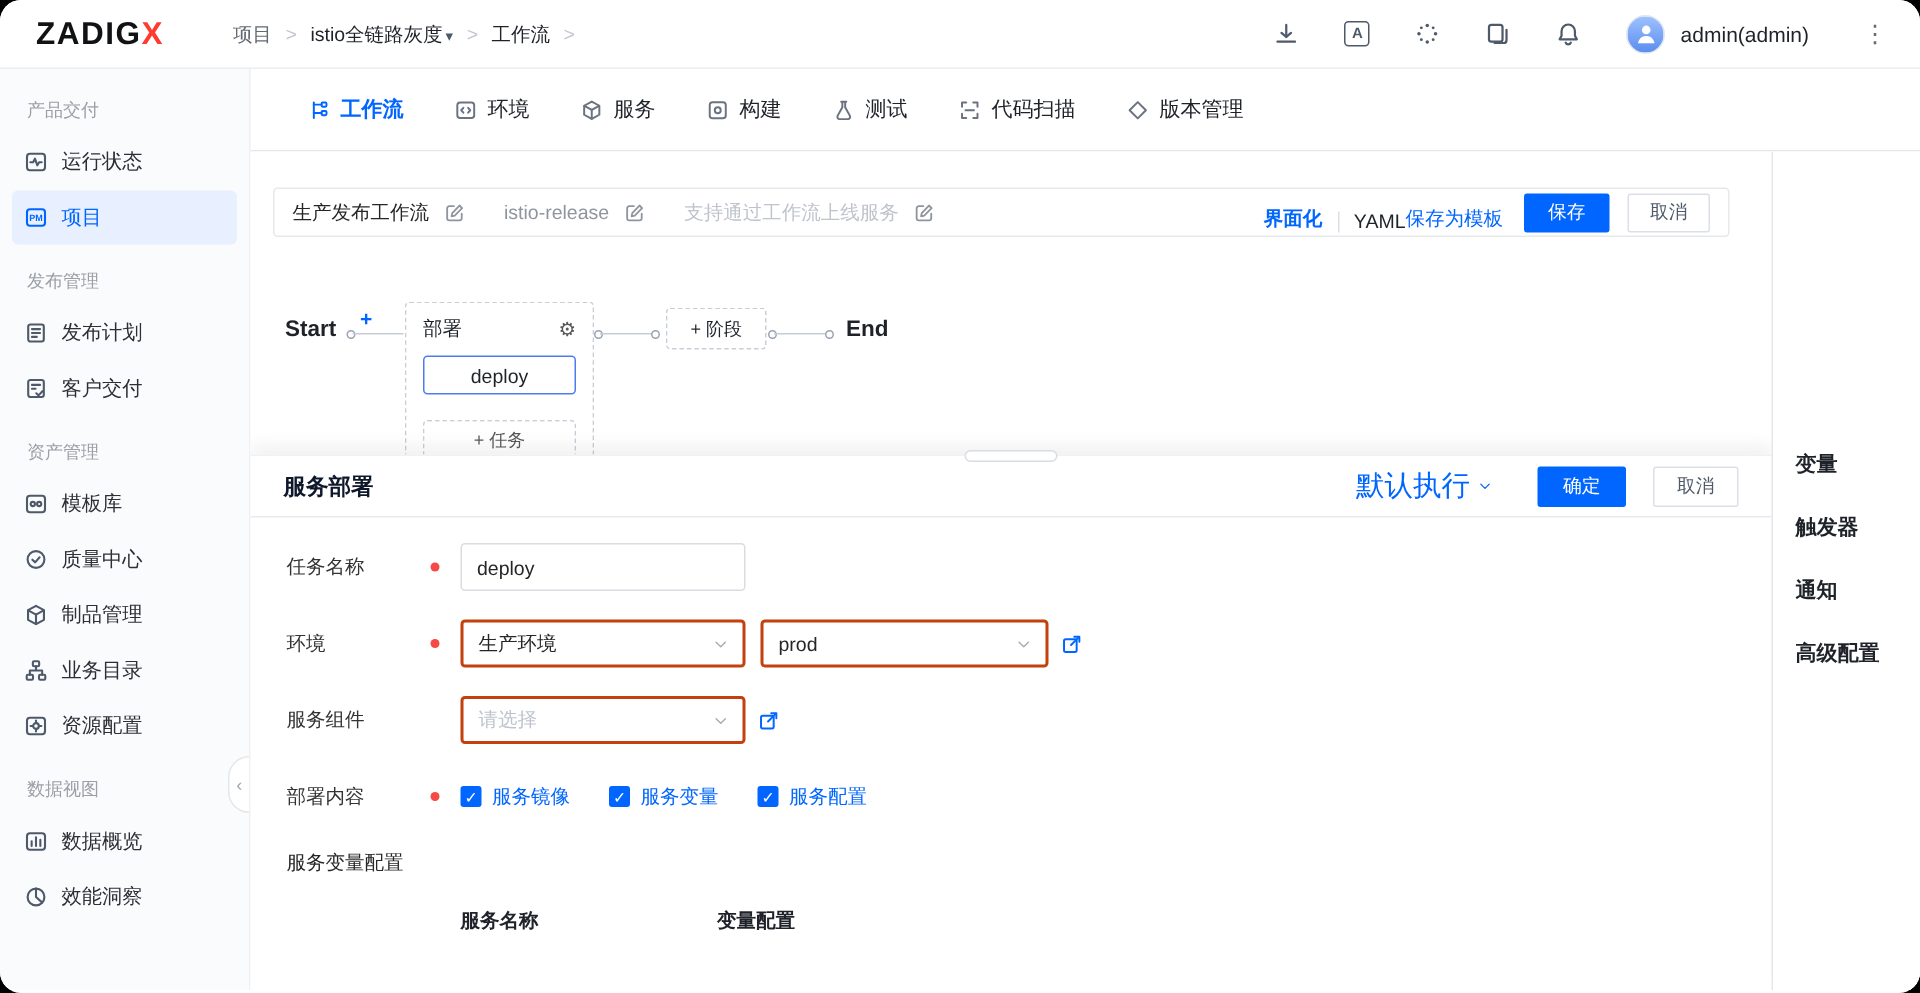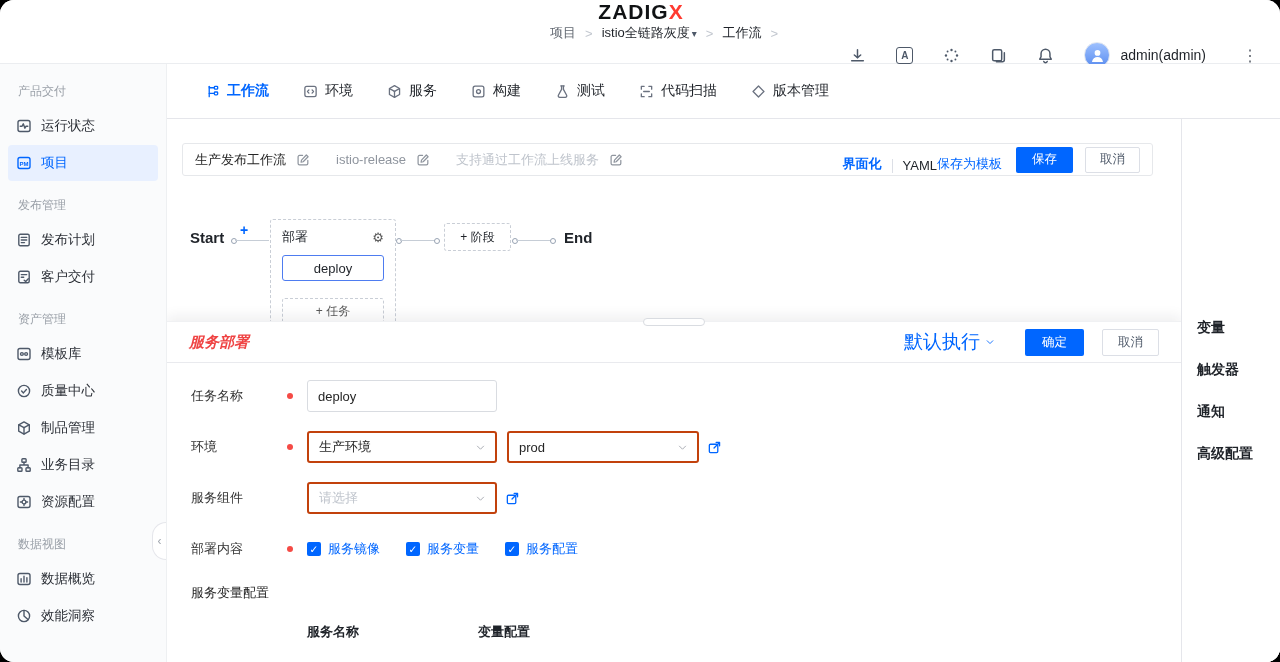--- a/index.html
+++ b/index.html
@@ -1,21 +1,21 @@
 <!DOCTYPE html>
 <html><head>
 <meta charset="utf-8">
 <style>
   * { box-sizing: border-box; margin: 0; padding: 0; }
   html,body { background:#000; }
   body { font-family:"Liberation Sans", sans-serif; -webkit-font-smoothing:antialiased; }
   .window { position:relative; width:1280px; height:662px; background:#fff; border-radius:14px; overflow:hidden; font-size:13px; color:#1f2329; }
 
   
-  .header { display:flex; align-items:center; height:64px; padding:0 22px 0 24px; border-bottom:1px solid #ebedf0; background:#fff;flex-direction:column; }
+  .header { display:flex; align-items:center; height:46px; padding:0 22px 0 24px; border-bottom:1px solid #ebedf0; background:#fff; }
   .logo { font-size:21px; font-weight:800; letter-spacing:1px; color:#101214; cursor:pointer; }
   .logo .x { color:#ff3a30; }
   .breadcrumb { display:flex; align-items:center; gap:9px; margin-left:46px; font-size:13px; }
   .bc-muted { color:#646a73; cursor:pointer; }
   .bc-strong { color:#1f2329; font-weight:500; cursor:pointer; }
   .bc-sep { color:#c2c7cf; }
   .bc-caret { font-size:10px; color:#4e5969; margin-left:2px; }
   .header-right { margin-left:auto; display:flex; align-items:center; gap:30px; }
   .hicon { width:17px; height:17px; color:#4e5969; display:inline-flex; cursor:pointer; }
   .hicon svg { width:100%; height:100%; }
@@ -79,21 +79,21 @@
   .add-stage { position:absolute; left:277px; top:104px; width:67px; height:28px; border:1px dashed #c9ced6; border-radius:3px; display:flex; align-items:center; justify-content:center; font-size:12px; color:#1f2329; background:#fff; cursor:pointer; z-index:1; }
 
   
   .right-rail { position:absolute; right:0; top:0; bottom:0; width:99px; border-left:1px solid #e5e6eb; background:#fff; z-index:3; padding:200px 0 0 15px; }
   .rail-item { margin-bottom:24px; font-size:14px; font-weight:600; color:#1f2329; cursor:pointer; }
 
   
   .drawer { position:absolute; left:0; top:202px; right:99px; bottom:0; background:#fff; z-index:2; box-shadow:0 -5px 12px rgba(31,35,41,.07); border-top:1px solid #f0f1f3; }
   .drawer-pill { position:absolute; top:-4px; left:50%; margin-left:-31px; width:62px; height:8px; background:#fff; border:1px solid #d9dce1; border-radius:5px; cursor:grab; }
   .drawer-head { height:41px; display:flex; align-items:center; padding:0 22px; border-bottom:1px solid #e9eaee; }
-  .drawer-title { font-size:15px; font-weight:600; color:#ef4444;font-style:italic; }
+  .drawer-title { font-size:15px; font-weight:600; color:#0f172a; }
   .head-right { margin-left:auto; display:flex; align-items:center; gap:6px; }
   .exec-mode { color:#0066ff; font-size:19px; font-weight:500; display:flex; align-items:center; gap:5px; cursor:pointer; margin-right:10px; }
   .exec-mode .ecaret { width:10px; height:10px; display:inline-flex; }
   .exec-mode .ecaret svg { width:100%; height:100%; }
   .drawer-body { padding:17px 24px 0; }
   .form-row { display:flex; align-items:center; margin-bottom:19px; height:32px; }
   .flabel { width:96px; font-size:13px; color:#333; }
   .req { width:20px; display:flex; align-items:center; }
   .req .dot { width:6px; height:6px; border-radius:50%; background:#f54a45; }
   .ctl-input { width:190px; height:32px; border:1px solid #d9dce1; border-radius:3px; padding:0 10px; font-size:13px; color:#262626; background:#fff; font-family:inherit; outline:none; }

